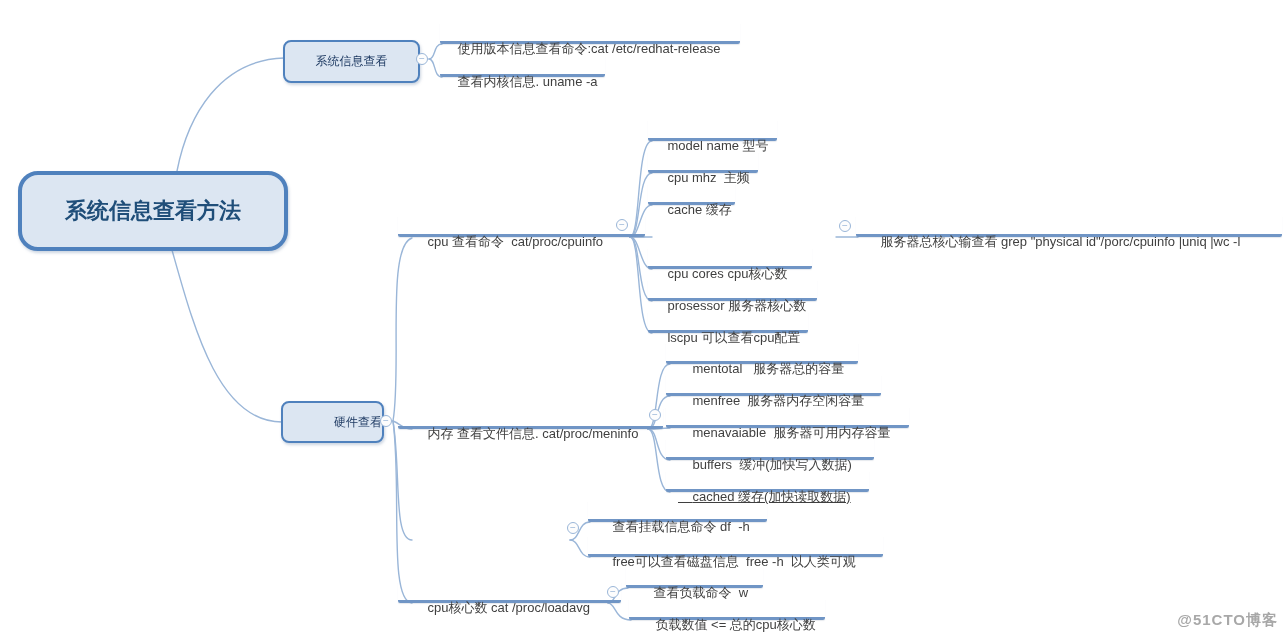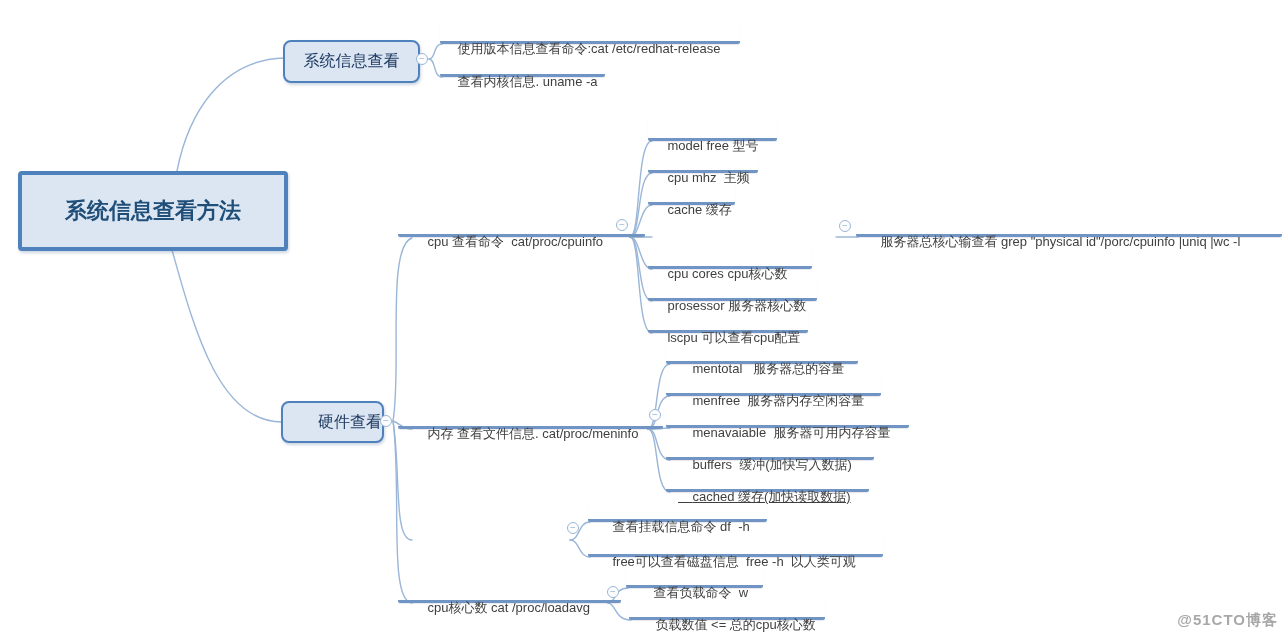--- a/index.html
+++ b/index.html
@@ -46,27 +46,27 @@
     white-space:pre;
   }
   .topic-line .lbl{white-space:pre;}
   .topic-box{
     position:absolute;
     border:2px solid var(--box_border);
     background:var(--box_fill);
     border-radius:8px;
     box-shadow:1px 2px 3px rgba(110,135,170,0.35);
     display:flex;align-items:center;justify-content:center;
-    font-size:16px;
+    font-size:12px;
     color:var(--box_text);
     white-space:pre;
   }
   .root-box{
     border-width:4px;
-    border-radius:4px;
+    border-radius:20px;
     font-size:22px;
     font-weight:bold;
     color:var(--root_text);
   }
   .collapse{
     position:absolute;
     width:12px;height:12px;
     box-sizing:border-box;
     border:1px solid var(--connector);
     border-radius:50%;
@@ -147,21 +147,21 @@
     <span class="lbl">硬件查看</span>
   </div>
   <span class="collapse" style="left:380px;top:415px;">−</span>
 
   <div class="topic-line" style="left:398px;top:216px;width:232px;padding-left:15px;">
     <span class="lbl">cpu 查看命令  cat/proc/cpuinfo</span>
   </div>
   <span class="collapse" style="left:616px;top:219px;">−</span>
 
   <div class="topic-line" style="left:648px;top:120px;width:124px;padding-left:5px;">
-    <span class="lbl">model free 型号</span>
+    <span class="lbl">model name 型号</span>
   </div>
   <div class="topic-line" style="left:648px;top:152px;width:105px;padding-left:5px;">
     <span class="lbl">cpu mhz  主频</span>
   </div>
   <div class="topic-line" style="left:648px;top:184px;width:82px;padding-left:5px;">
     <span class="lbl">cache 缓存</span>
   </div>
   <span class="collapse" style="left:839px;top:220px;">−</span>
   <div class="topic-line" style="left:856px;top:216px;width:416px;padding-left:10px;">
     <span class="lbl">服务器总核心输查看 grep "physical id"/porc/cpuinfo |uniq |wc -l</span>

